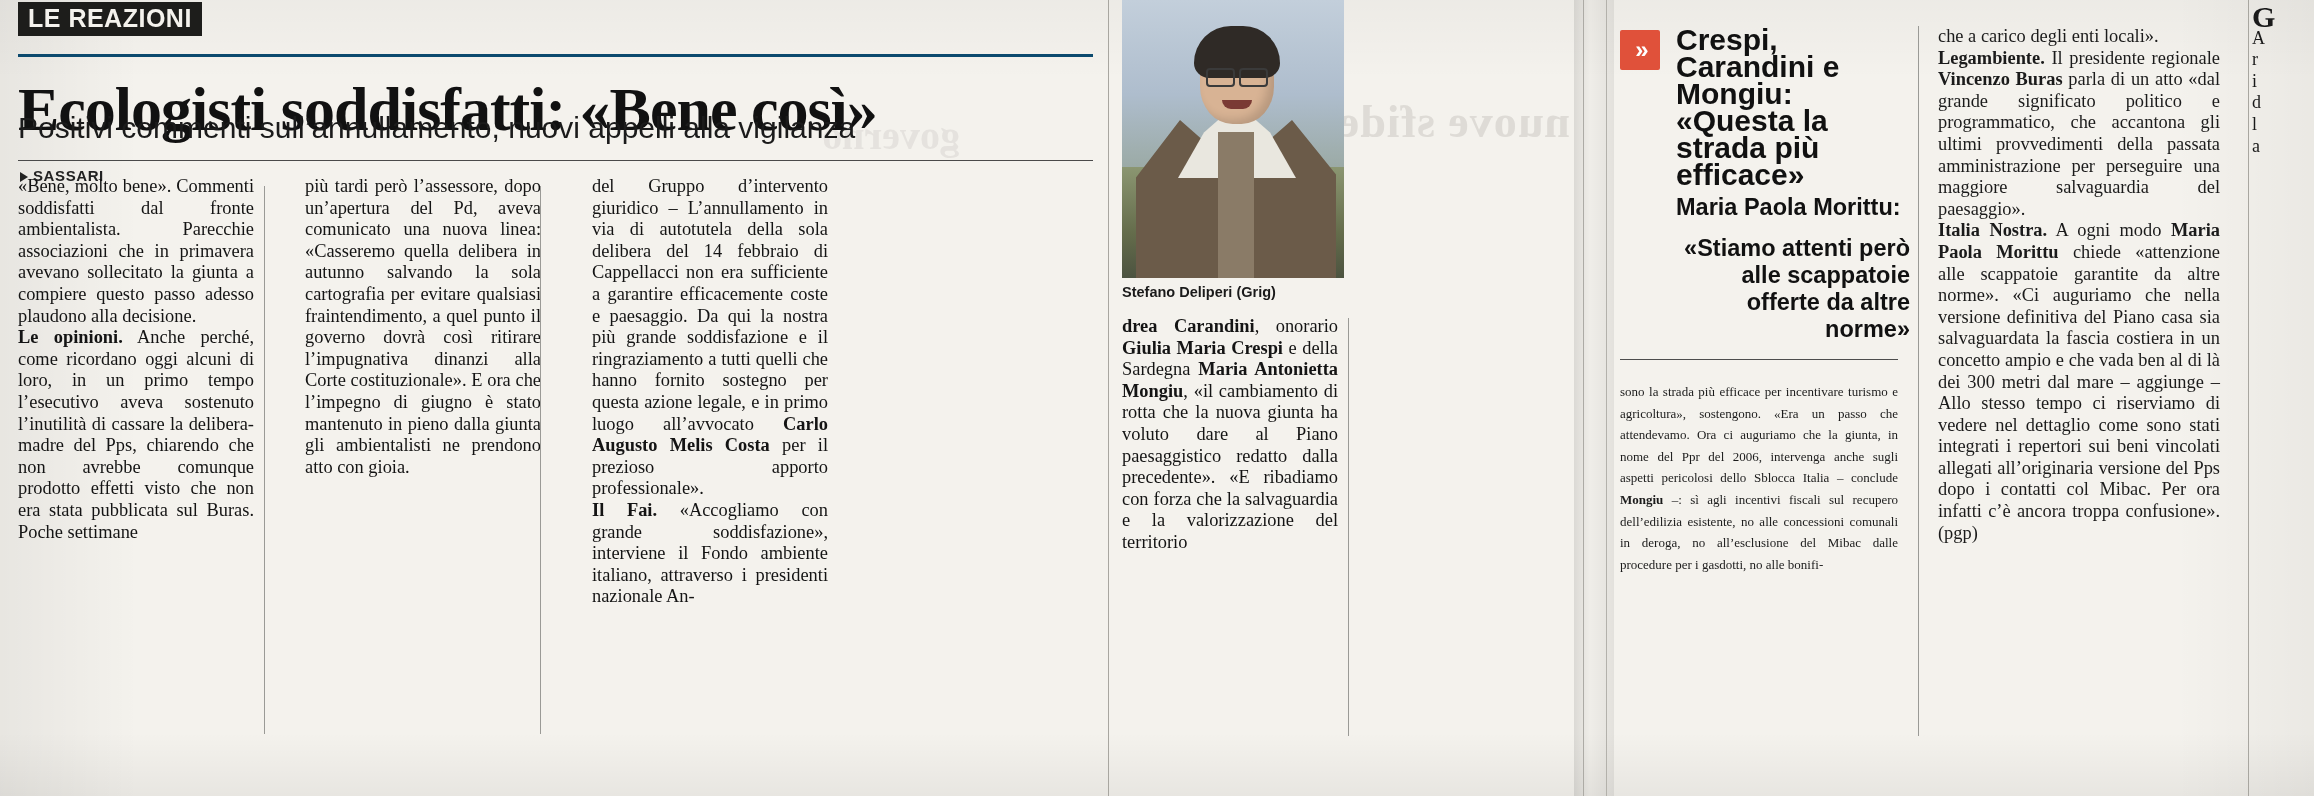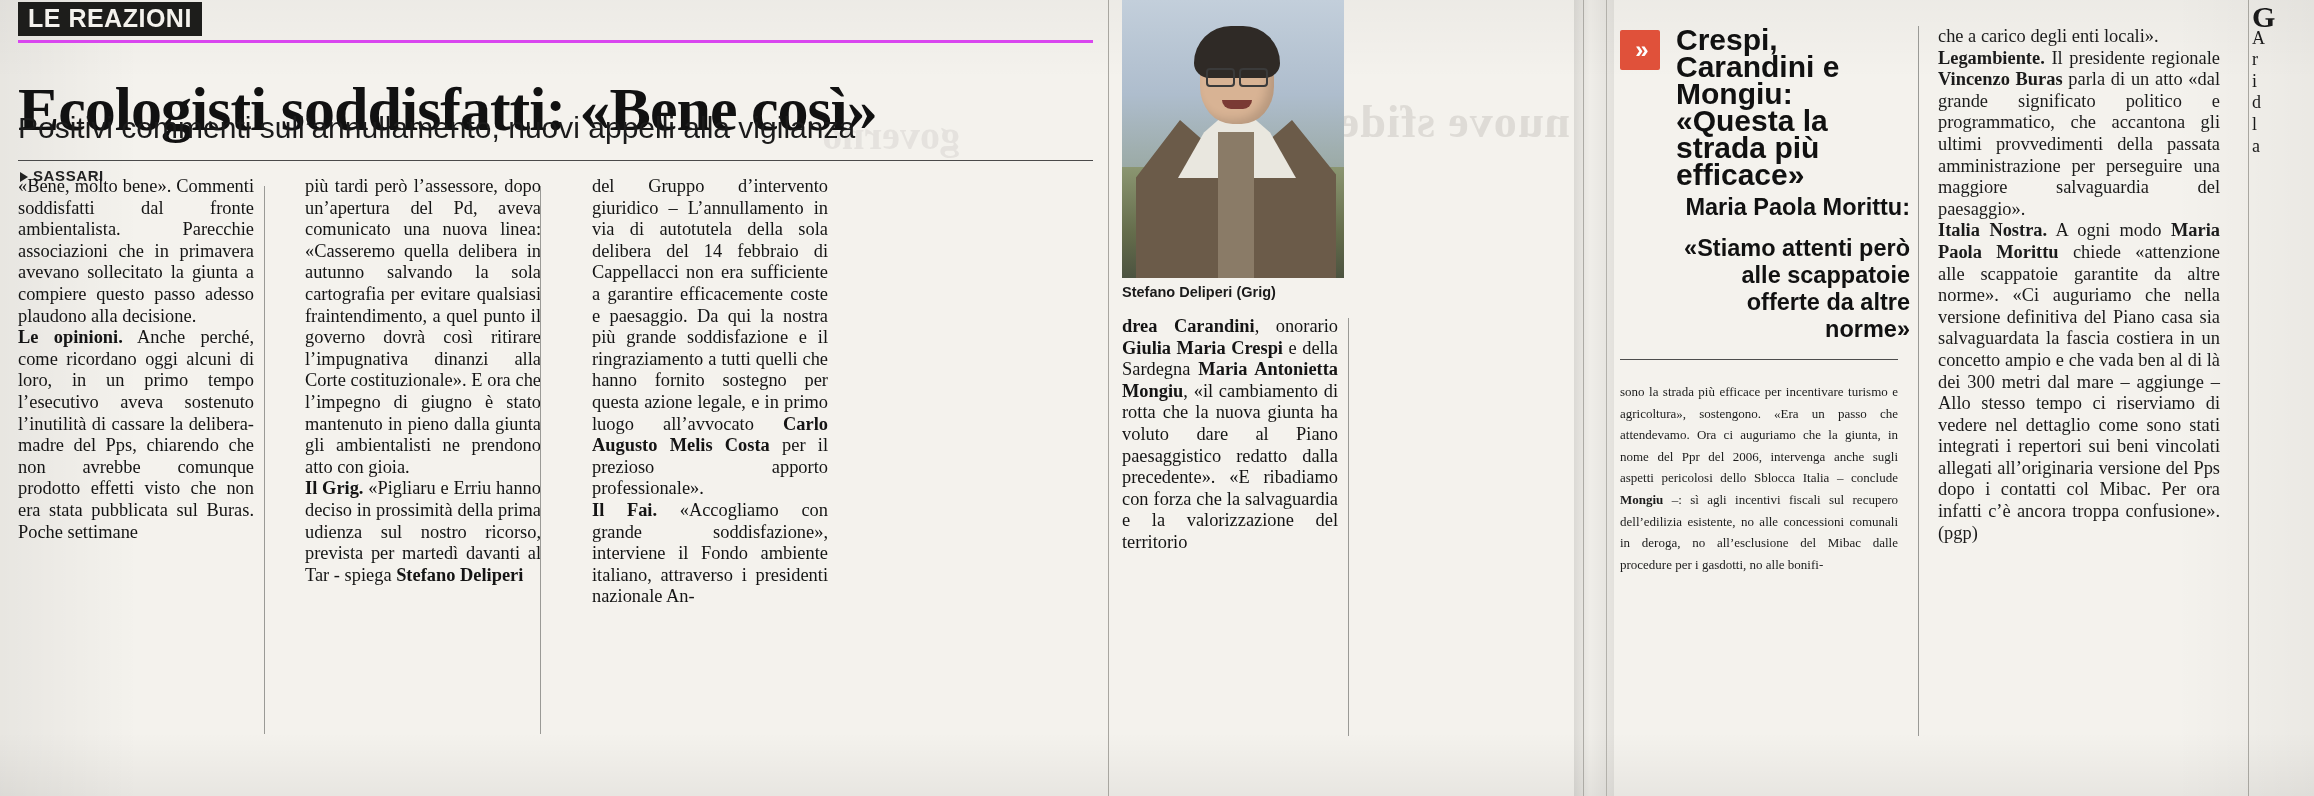--- a/index.html
+++ b/index.html
@@ -21,22 +21,22 @@
     pointer-events:none;
   }
   .page{position:absolute;inset:0;}
 
   
   .left-col{
     position:absolute;left:18px;top:0;width:1090px;height:796px;
   }
   .kicker-wrap{
     position:absolute;left:0;top:4px;width:1075px;
-    border-bottom:3px solid #d946ef;
-    padding-bottom:2px;
+    border-bottom:3px solid #0c4a6e;
+    padding-bottom:16px;
   }
   .kicker{
     display:inline-block;
     background:#1d1d1b;color:#f4f2ed;
     font-family:"Liberation Sans", sans-serif;
     font-weight:bold;font-size:25px;letter-spacing:.5px;
     padding:2px 10px 3px 10px;
     position:relative;top:-2px;
   }
   .headline{
@@ -169,21 +169,20 @@
     border-radius:2px;
   }
   .a2-title{
     font-family:"Liberation Sans", sans-serif;
     font-size:30px;line-height:27px;font-weight:bold;color:#111;
   }
   .a2-sub{
     font-family:"Liberation Sans", sans-serif;
     font-size:23.5px;line-height:27px;font-weight:bold;color:#111;
     margin-top:6px;
-    text-align:right;
   }
   .a2-quote{
     font-family:"Liberation Sans", sans-serif;
     font-size:23.5px;line-height:27px;font-weight:bold;color:#111;
     margin-top:14px;
     text-align:right;
   }
   .a2-hr{
     width:278px;border-bottom:1px solid #4d4d4d;margin-top:16px;
   }
@@ -265,21 +264,20 @@
     <div class="cols">
       <div class="col">
         <p>
             <span style="display:block">«Bene, molto bene». Commenti soddisfatti dal fronte ambientalista. Parecchie associazioni che in primavera avevano sollecitato la giunta a compiere questo passo adesso plaudono alla decisione.</span>
             <span style="display:block"><b>Le opinioni.</b> Anche perché, come ricordano oggi alcuni di loro, in un primo tempo l’esecutivo aveva sostenuto l’inutilità di cassare la delibera-madre del Pps, chiarendo che non avrebbe comunque prodotto effetti visto che non era stata pubblicata sul Buras. Poche settimane</span>
           </p>
       </div>
       <div class="col">
         <p>
             <span style="display:block">più tardi però l’assessore, dopo un’apertura del Pd, aveva comunicato una nuova linea: «Casseremo quella delibera in autunno salvando la sola cartografia per evitare qualsiasi fraintendimento, a quel punto il governo dovrà così ritirare l’impugnativa dinanzi alla Corte costituzionale». E ora che l’impegno di giugno è stato mantenuto in pieno dalla giunta gli ambientalisti ne prendono atto con gioia.</span>
-            <span style="display:block"><b>Il Grig.</b> «Pigliaru e Erriu hanno deciso in prossimità della prima udienza sul nostro ricorso, prevista per martedì davanti al Tar - spiega <b>Stefano Deliperi</b></span>
           </p>
       </div>
       <div class="col">
         <p>
             <span style="display:block">del Gruppo d’intervento giuridico – L’annullamento in via di autotutela della sola delibera del 14 febbraio di Cappellacci non era sufficiente a garantire efficacemente coste e paesaggio. Da qui la nostra più grande soddisfazione e il ringraziamento a tutti quelli che hanno fornito sostegno per questa azione legale, e in primo luogo all’avvocato <b>Carlo Augusto Melis Costa</b> per il prezioso apporto professionale».</span>
             <span style="display:block"><b>Il Fai.</b> «Accogliamo con grande soddisfazione», interviene il Fondo ambiente italiano, attraverso i presidenti nazionale An-</span>
           </p>
       </div>
     </div>
     <div class="vrule v1"></div>

